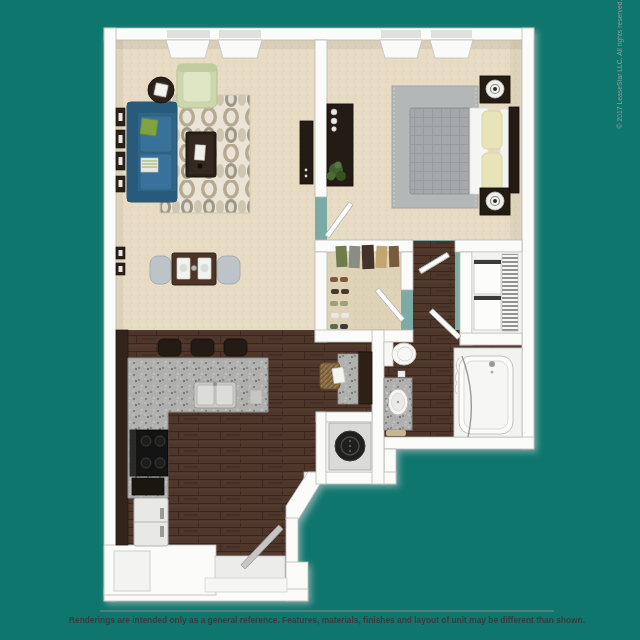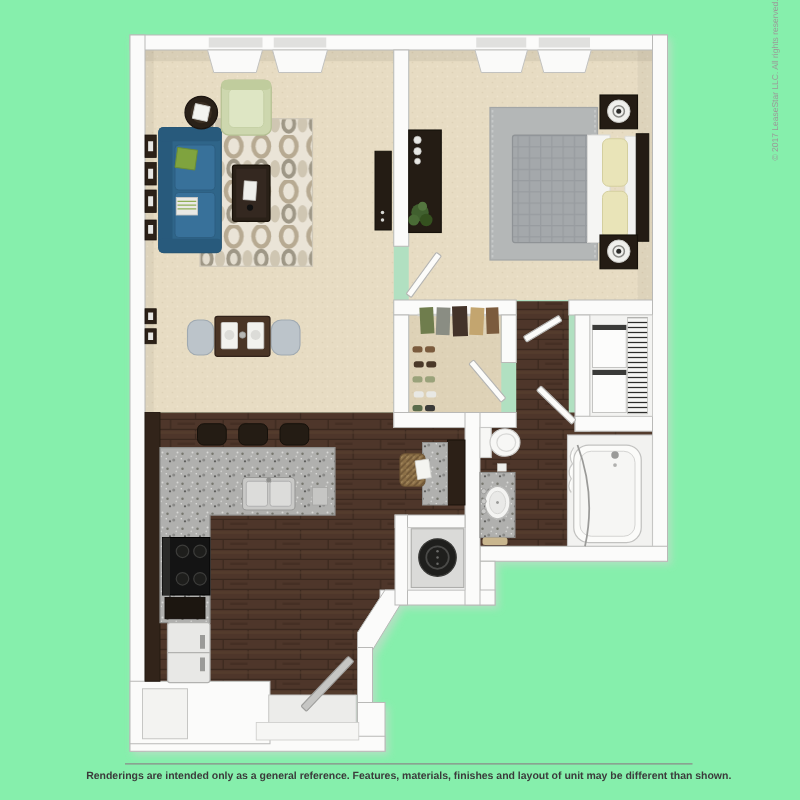--- a/index.html
+++ b/index.html
@@ -1,16 +1,16 @@
 <!DOCTYPE html>
 <html><head>
 <meta charset="utf-8">
 <style>
   html,body{margin:0;padding:0;background:#ffffff;}
-  .stage{position:relative;width:640px;height:640px;background:#86efac;overflow:hidden;
+  .stage{position:relative;width:640px;height:640px;background:#0f766e;overflow:hidden;
          font-family:"Liberation Sans",sans-serif;}
   svg{display:block;}
   .disclaimer{font-family:"Liberation Sans",sans-serif;font-size:8.4px;font-weight:bold;fill:#3b3b3b;}
   .copyright{font-family:"Liberation Sans",sans-serif;font-size:6.8px;fill:#9a9a98;}
 </style>
 </head>
 <body>
 
 <div class="stage">
 <svg width="640" height="640" viewBox="0 0 640 640">

